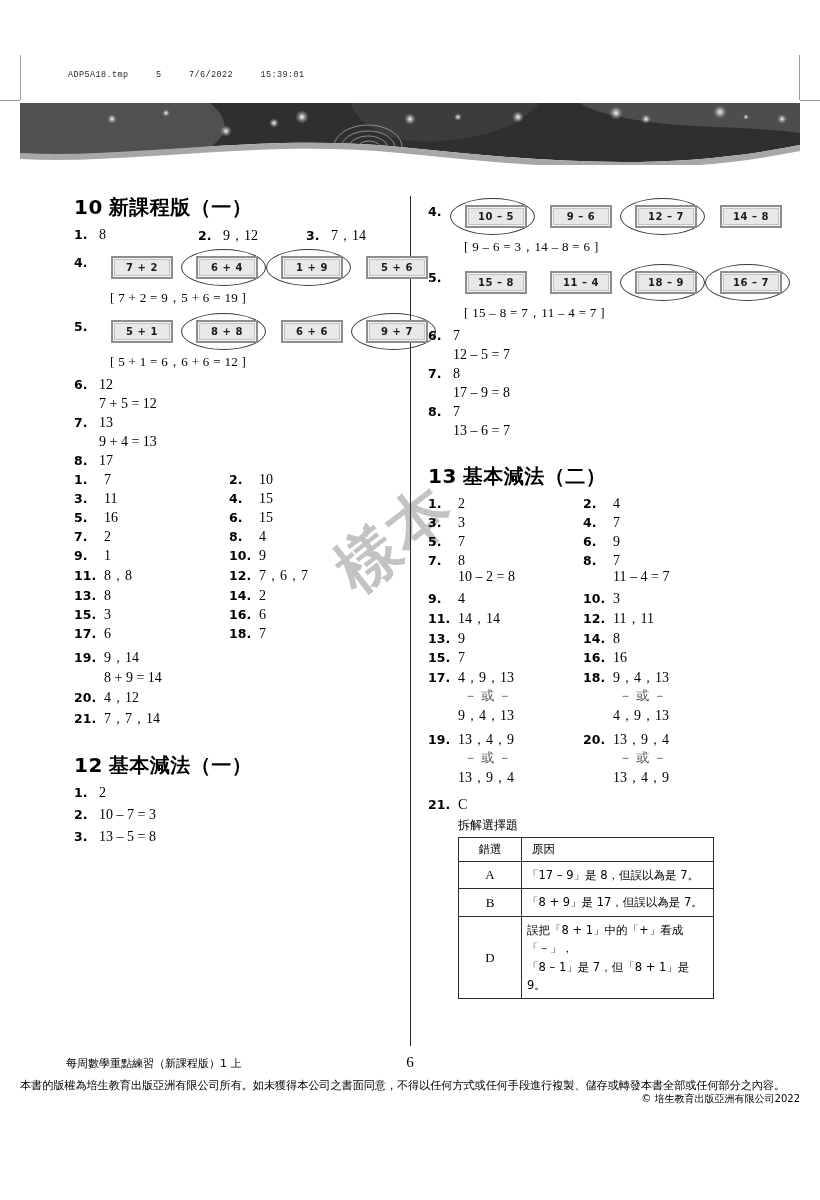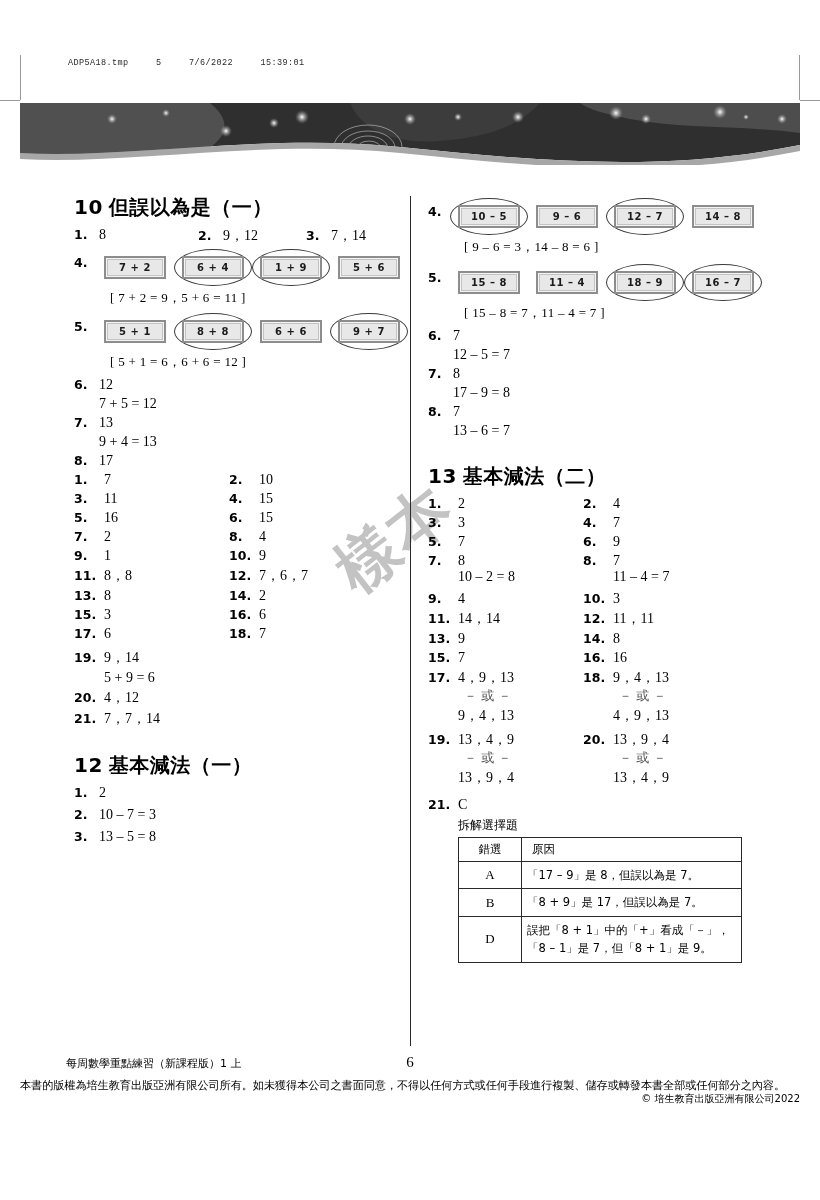--- a/index.html
+++ b/index.html
@@ -15,21 +15,21 @@
 
   
   .crop { position:absolute; background:#9a9a9a; }
   .crop-v-l { left:20px;  top:55px;  width:1px;  height:45px; }
   .crop-h-l { left:0px;   top:100px; width:20px; height:1px; }
   .crop-v-r { left:799px; top:55px;  width:1px;  height:45px; }
   .crop-h-r { left:800px; top:100px; width:20px; height:1px; }
 
   
   .tmpline {
-    position:absolute; left:68px; top:58px;
+    position:absolute; left:68px; top:70px;
     font-family:"Liberation Mono","DejaVu Sans Mono",monospace;
     font-size:8.5px; letter-spacing:.4px; color:#2b2b2b;
     white-space:pre;
   }
 
   
   .banner {
     position:absolute; left:20px; top:103px; width:780px; height:62px;
     overflow:hidden;
   }
@@ -106,31 +106,32 @@
   .bx-wrap { position:relative; padding:7px 5px; }
   .bx {
     position:relative; z-index:2;
     background:#e8e8e8;
     border:2px solid #8d8d8d;
     box-shadow: inset 0 0 0 1px #f4f4f4, inset 0 0 0 2px #c3c3c3;
     font-family:"DejaVu Sans","Liberation Sans",sans-serif;
     font-weight:700; font-size:10px; color:#1b1b1b;
     padding:4px 9px; text-align:center; min-width:40px;
     letter-spacing:.5px;
+    margin-left:7px;
   }
   .bx-wrap.circled::after{
     content:""; position:absolute; z-index:1;
     left:-3px; right:-3px; top:0px; bottom:0px;
     border:1.6px solid #3a3a3a; border-radius:50%;
   }
   .bracket { font-size:13px; margin:3px 0 0 36px; letter-spacing:.3px; }
 
   
   .tbl-cap { font-family:"DejaVu Sans",sans-serif; font-size:12px; margin:4px 0 3px 30px;}
-  table.mt { border-collapse:collapse; margin-left:30px; width:284px; }
+  table.mt { border-collapse:collapse; margin-left:30px; width:256px; }
   table.mt td, table.mt th {
     border:1px solid #2a2a2a; padding:4px 5px;
     font-family:"DejaVu Sans","Liberation Sans",sans-serif;
     font-size:11.5px; font-weight:400; text-align:left;
   }
   table.mt .c-code { width:52px; text-align:center;
     font-family:"Liberation Serif",serif; font-size:13px; }
   table.mt thead td { text-align:center; }
   table.mt thead td.h2 { text-align:left; padding-left:10px; }
   table.mt td.reason { line-height:1.6; }
@@ -204,21 +205,21 @@
     </svg>
   </div>
 
   <div class="watermark">樣本</div>
 
   <div class="colrule"></div>
 
   <div class="col col-left">
 
     <div class="sec-h">
-      <span class="num">10</span><span>但誤以為是（一）</span>
+      <span class="num">10</span><span>新課程版（一）</span>
     </div>
 
     <div class="triple">
       <div>
         <span class="ans-n">1.</span>
         <span class="ans-v">8</span>
       </div>
       <div>
         <span class="ans-n">2.</span>
         <span class="ans-v">9，12</span>
@@ -239,21 +240,21 @@
             <div class="bx">6 + 4</div>
           </div>
           <div class="bx-wrap circled">
             <div class="bx">1 + 9</div>
           </div>
           <div class="bx-wrap">
             <div class="bx">5 + 6</div>
           </div>
         </div>
     </div>
-    <div class="bracket">[ 7 + 2 = 9，5 + 6 = 11 ]</div>
+    <div class="bracket">[ 7 + 2 = 9，5 + 6 = 19 ]</div>
 
     <div class="boxrow" style="margin-top:6px">
       <span class="lead">5.</span>
       <div class="boxes">
           <div class="bx-wrap">
             <div class="bx">5 + 1</div>
           </div>
           <div class="bx-wrap circled">
             <div class="bx">8 + 8</div>
           </div>
@@ -392,21 +393,21 @@
             <span class="ans-v">7</span>
           </div>
         </div>
       </div>
 
     <div style="height:4px"></div>
     <div class="ans-row">
       <span class="ans-n w2">19.</span>
       <span class="ans-v">9，14</span>
     </div>
-    <div class="ans-sub ind2">5 + 9 = 6</div>
+    <div class="ans-sub ind2">8 + 9 = 14</div>
     <div class="ans-row">
       <span class="ans-n w2">20.</span>
       <span class="ans-v">4，12</span>
     </div>
     <div class="ans-row">
       <span class="ans-n w2">21.</span>
       <span class="ans-v">7，7，14</span>
     </div>
 
     <div class="sec-h gap">

